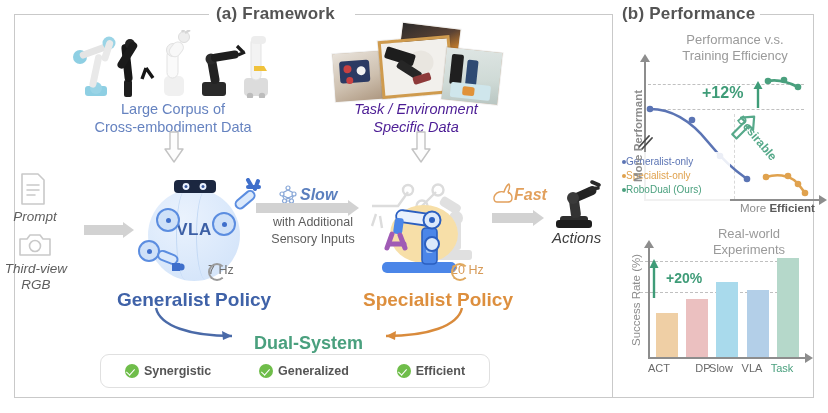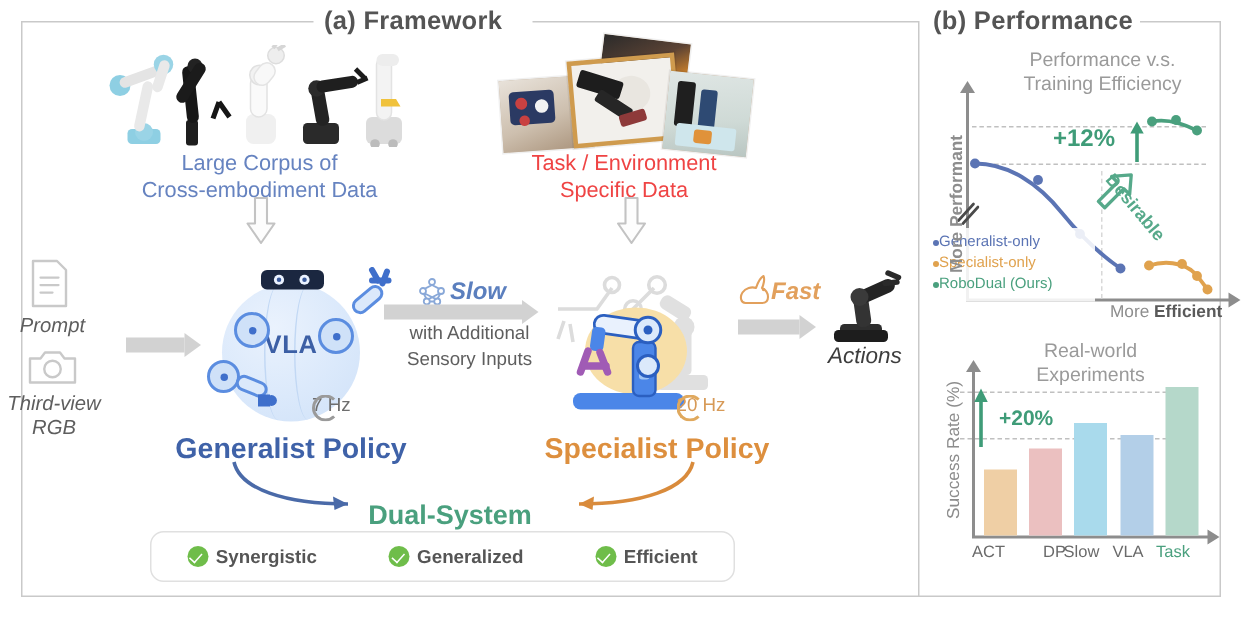--- a/index.html
+++ b/index.html
@@ -17,21 +17,21 @@
 
   .panel-title{position:absolute;font-weight:bold;font-size:17px;color:#545454;letter-spacing:.2px;}
   #title-a{left:216px;top:4px;}
   #title-b{left:622px;top:4px;}
 
   
   .lbl{position:absolute;text-align:center;line-height:1.22;}
 
   
   #corpus-label{left:88px;top:101px;width:170px;font-size:14.5px;color:#6683c0;}
-  #task-label{left:333px;top:101px;width:166px;font-size:14.5px;color:#ef4444;}
+  #task-label{left:333px;top:101px;width:166px;font-size:14.5px;color:#4c1d95;font-style:italic;}
 
   
   .armbox{position:absolute;}
 
   
   .photo{position:absolute;background:#c9b9a6;overflow:hidden;box-shadow:0 0 0 1px rgba(0,0,0,.06);}
   .photo i{position:absolute;display:block;}
 
   
   .dn-arrow{position:absolute;width:22px;height:32px;}
@@ -67,21 +67,21 @@
   #generalist-policy{left:90px;top:288px;width:208px;font-size:19px;font-weight:bold;color:#3f62a8;}
   #specialist-policy{left:338px;top:288px;width:200px;font-size:19px;font-weight:bold;color:#dd8f3e;}
 
   
   #slow-text{position:absolute;left:300px;top:186px;font-size:16px;font-style:italic;font-weight:bold;color:#5b7fbe;}
   #slow-sub{left:256px;top:214px;width:114px;font-size:12.5px;color:#5e5e5e;line-height:1.35;}
   #fast-text{position:absolute;left:514px;top:186px;font-size:16px;font-style:italic;font-weight:bold;color:#e2a05c;}
   #actions-text{position:absolute;left:552px;top:229px;font-size:15px;font-style:italic;color:#3d3d3d;}
 
   
-  #dual-system{left:226px;top:333px;width:148px;font-size:18px;font-weight:bold;color:#4aa07e;}
+  #dual-system{left:215px;top:333px;width:148px;font-size:18px;font-weight:bold;color:#4aa07e;text-align:right;}
   #badge-bar{position:absolute;left:100px;top:354px;width:388px;height:32px;
        border:1.3px solid #e0e0e0;border-radius:9px;background:#fff;
        display:flex;align-items:center;justify-content:space-around;}
   .badge{display:flex;align-items:flex-end;gap:5px;font-size:12.5px;font-weight:bold;color:#555;}
   .chk{width:14px;height:14px;border-radius:50%;background:#6fbd4a;position:relative;flex:none;}
   .chk::after{content:"";position:absolute;left:3.5px;top:3px;width:4px;height:7px;
        border:solid #fff;border-width:0 1.8px 1.8px 0;transform:rotate(42deg);}
 
   
   .chart{position:absolute;}
@@ -435,21 +435,21 @@
       </div>
     </div>
 
     <div class="axlabel rot90" style="left:16px;top:152px;font-weight:bold;">More Performant</div>
     <div class="axlabel" style="left:124px;top:172px;">
       <span>More </span><b style="color:#5a5a5a;">Efficient</b>
     </div>
   </div>
 
   <div class="chart" id="bar-chart" style="left:616px;top:224px;width:206px;height:166px;">
-    <div class="ctitle" style="left:46px;top:2px;width:130px;">
+    <div class="ctitle" style="left:68px;top:2px;width:130px;">
       <div>Real-world</div>
       <div>Experiments</div>
     </div>
 
     <div class="axis" style="left:32px;top:22px;width:1.6px;height:112px;"></div>
     <div class="axis-head" style="left:28px;top:16px;border-left:5px solid transparent;border-right:5px solid transparent;border-bottom:8px solid #8d8d8d;"></div>
     <div class="axis" style="left:32px;top:133px;width:160px;height:1.6px;"></div>
     <div class="axis-head" style="left:189px;top:129px;border-top:5px solid transparent;border-bottom:5px solid transparent;border-left:8px solid #8d8d8d;"></div>
 
     <div class="dash" style="left:24px;top:37px;width:148px;"></div>

